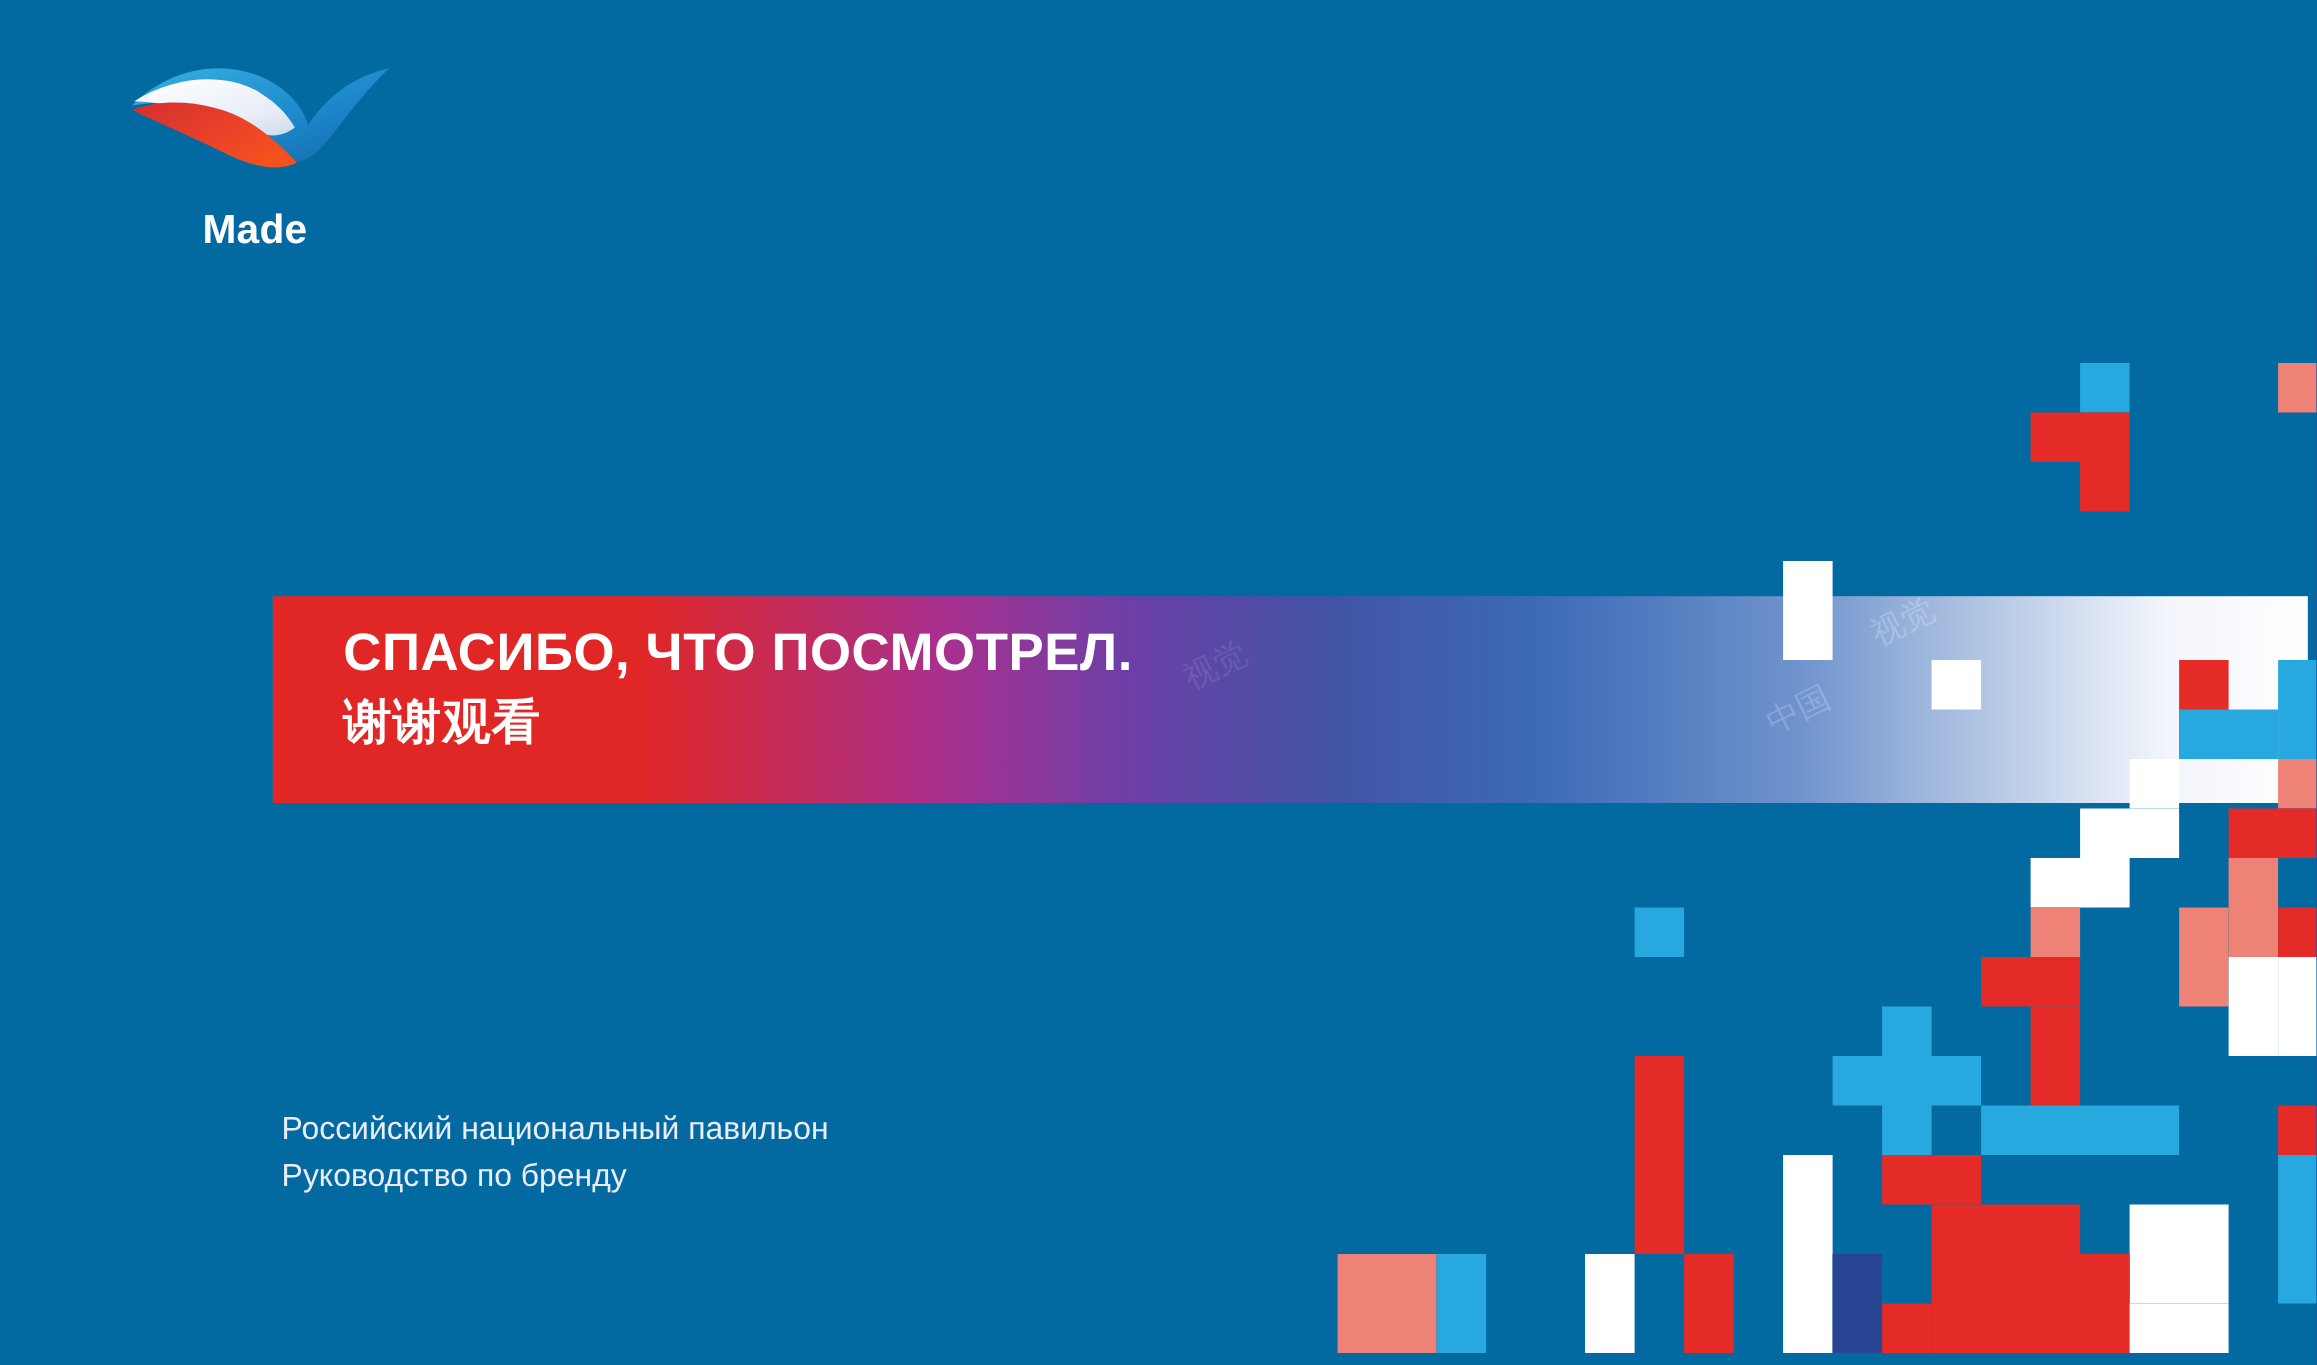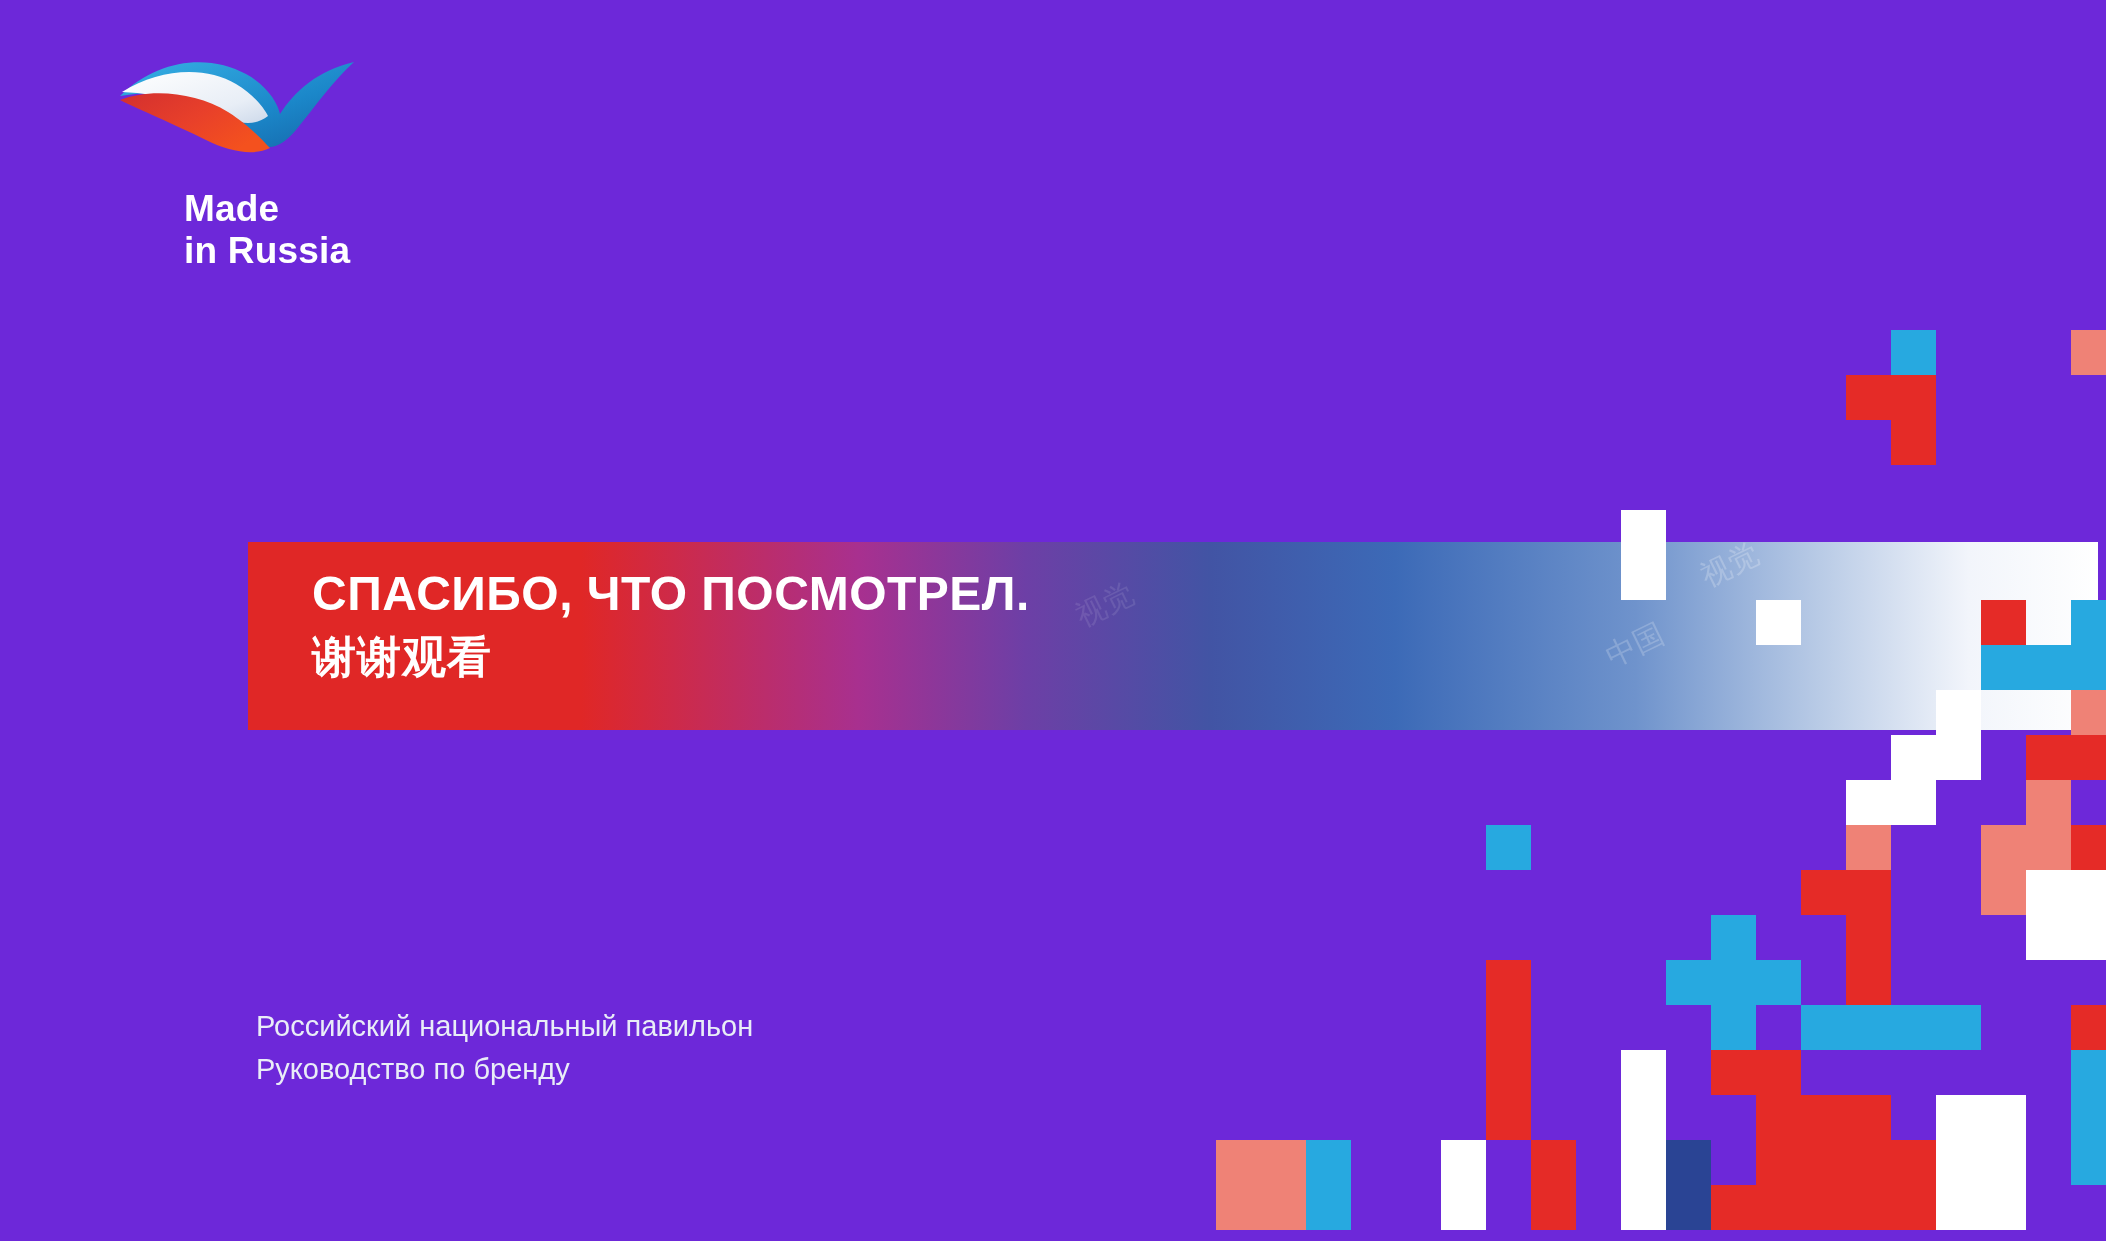--- a/index.html
+++ b/index.html
@@ -2,21 +2,21 @@
 <html><head>
 <meta charset="utf-8">
 <style>
   html,body{margin:0;padding:0;}
   body{
     width:2106px;height:1241px;overflow:hidden;
     background:#2a4494;
     font-family:"Liberation Sans","DejaVu Sans",sans-serif;
     position:relative;
   }
-  #stage{position:absolute;inset:0;overflow:hidden;background:#6d28d9;}
+  #stage{position:absolute;inset:0;overflow:hidden;background:#0369a1;}
 
   
   #logo{position:absolute;left:118px;top:52px;width:330px;}
   #logo-mark{width:245px;height:110px;display:block;}
   #logo-word{margin-top:26px;margin-left:66px;}
   .logo-line{
     color:#ffffff;font-weight:bold;font-size:37px;line-height:42px;
     letter-spacing:0.2px;white-space:nowrap;
   }
 
@@ -92,21 +92,20 @@
           <stop offset="70%" stop-color="#e8eef6"></stop>
           <stop offset="100%" stop-color="#cdd9ea"></stop>
         </linearGradient>
       </defs>
       <path d="M2 44 C 40 6, 92 2, 128 22 C 150 34, 160 52, 162 62 C 176 40, 200 18, 236 10 C 214 30, 196 56, 178 78 C 168 90, 156 98, 146 94 C 132 88, 122 70, 104 58 C 78 40, 38 38, 2 44 Z" fill="url(#gBlue)"></path>
       <path d="M4 40 C 42 16, 88 14, 118 32 C 136 43, 146 56, 150 64 C 140 72, 126 74, 112 66 C 88 52, 44 42, 4 40 Z" fill="url(#gWhite)"></path>
       <path d="M2 48 C 32 36, 78 40, 110 60 C 132 74, 144 88, 152 96 C 136 104, 112 100, 88 88 C 56 72, 22 58, 2 48 Z" fill="url(#gRed)"></path>
     </svg>
     <div id="logo-word">
       <div class="logo-line">Made</div>
-      <div class="logo-line">in Russia</div>
     </div>
   </div>
 
   <div id="banner">
     <div id="banner-text">
       <div id="banner-line-ru">СПАСИБО, ЧТО ПОСМОТРЕЛ.</div>
       <div id="banner-line-cn">谢谢观看</div>
     </div>
   </div>
 

